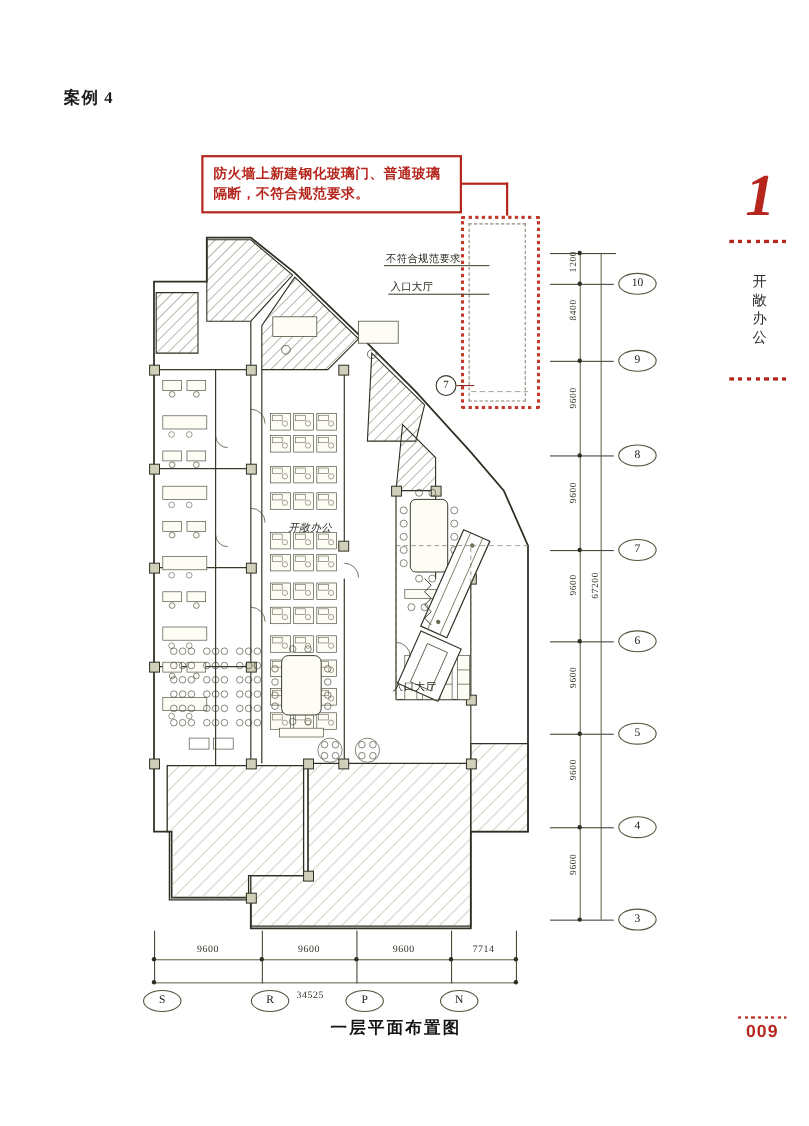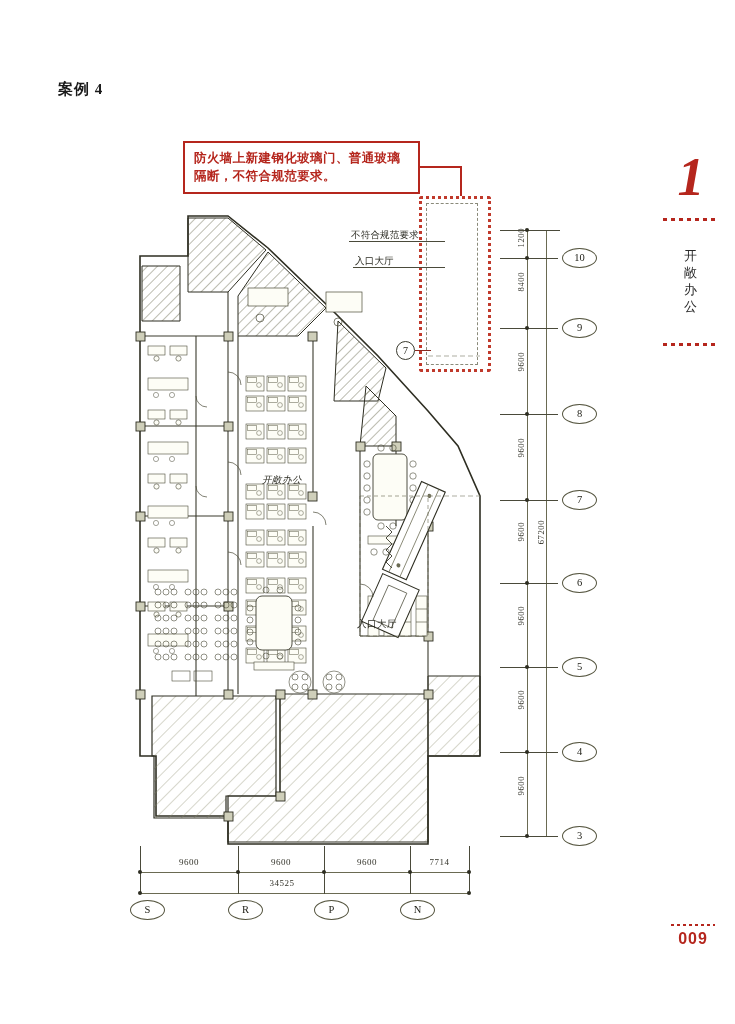--- a/index.html
+++ b/index.html
@@ -684,26 +684,27 @@
   <div style="position:absolute; left:322px; top:870px; width:4px; height:4px; background:#2e2e22; border-radius:50%;"></div>
   <div style="position:absolute; left:408px; top:870px; width:4px; height:4px; background:#2e2e22; border-radius:50%;"></div>
   <div style="position:absolute; left:467px; top:870px; width:4px; height:4px; background:#2e2e22; border-radius:50%;"></div>
   <div style="position:absolute; left:138px; top:891px; width:4px; height:4px; background:#2e2e22; border-radius:50%;"></div>
   <div style="position:absolute; left:467px; top:891px; width:4px; height:4px; background:#2e2e22; border-radius:50%;"></div>
 
   <div class="dim-h" style="left:140px; top:857px; width:98px;">9600</div>
   <div class="dim-h" style="left:238px; top:857px; width:86px;">9600</div>
   <div class="dim-h" style="left:324px; top:857px; width:86px;">9600</div>
   <div class="dim-h" style="left:410px; top:857px; width:59px;">7714</div>
-  <div class="dim-h" style="left:140px; top:878px; width:284px;">34525</div>
+  <div class="dim-h" style="left:140px; top:899px; width:284px;">34525</div>
 
   <div class="gbubble" style="left:130px; top:900px;">S</div>
   <div class="gbubble" style="left:228px; top:900px;">R</div>
   <div class="gbubble" style="left:314px; top:900px;">P</div>
   <div class="gbubble" style="left:400px; top:900px;">N</div>
 
+  <div class="plan-title">一层平面布置图</div>
 
   <div class="pagenum-wrap">
     <div class="pagenum-dots"></div>
     <div class="pagenum">009</div>
   </div>
 
 </div>
 
 </body></html>

